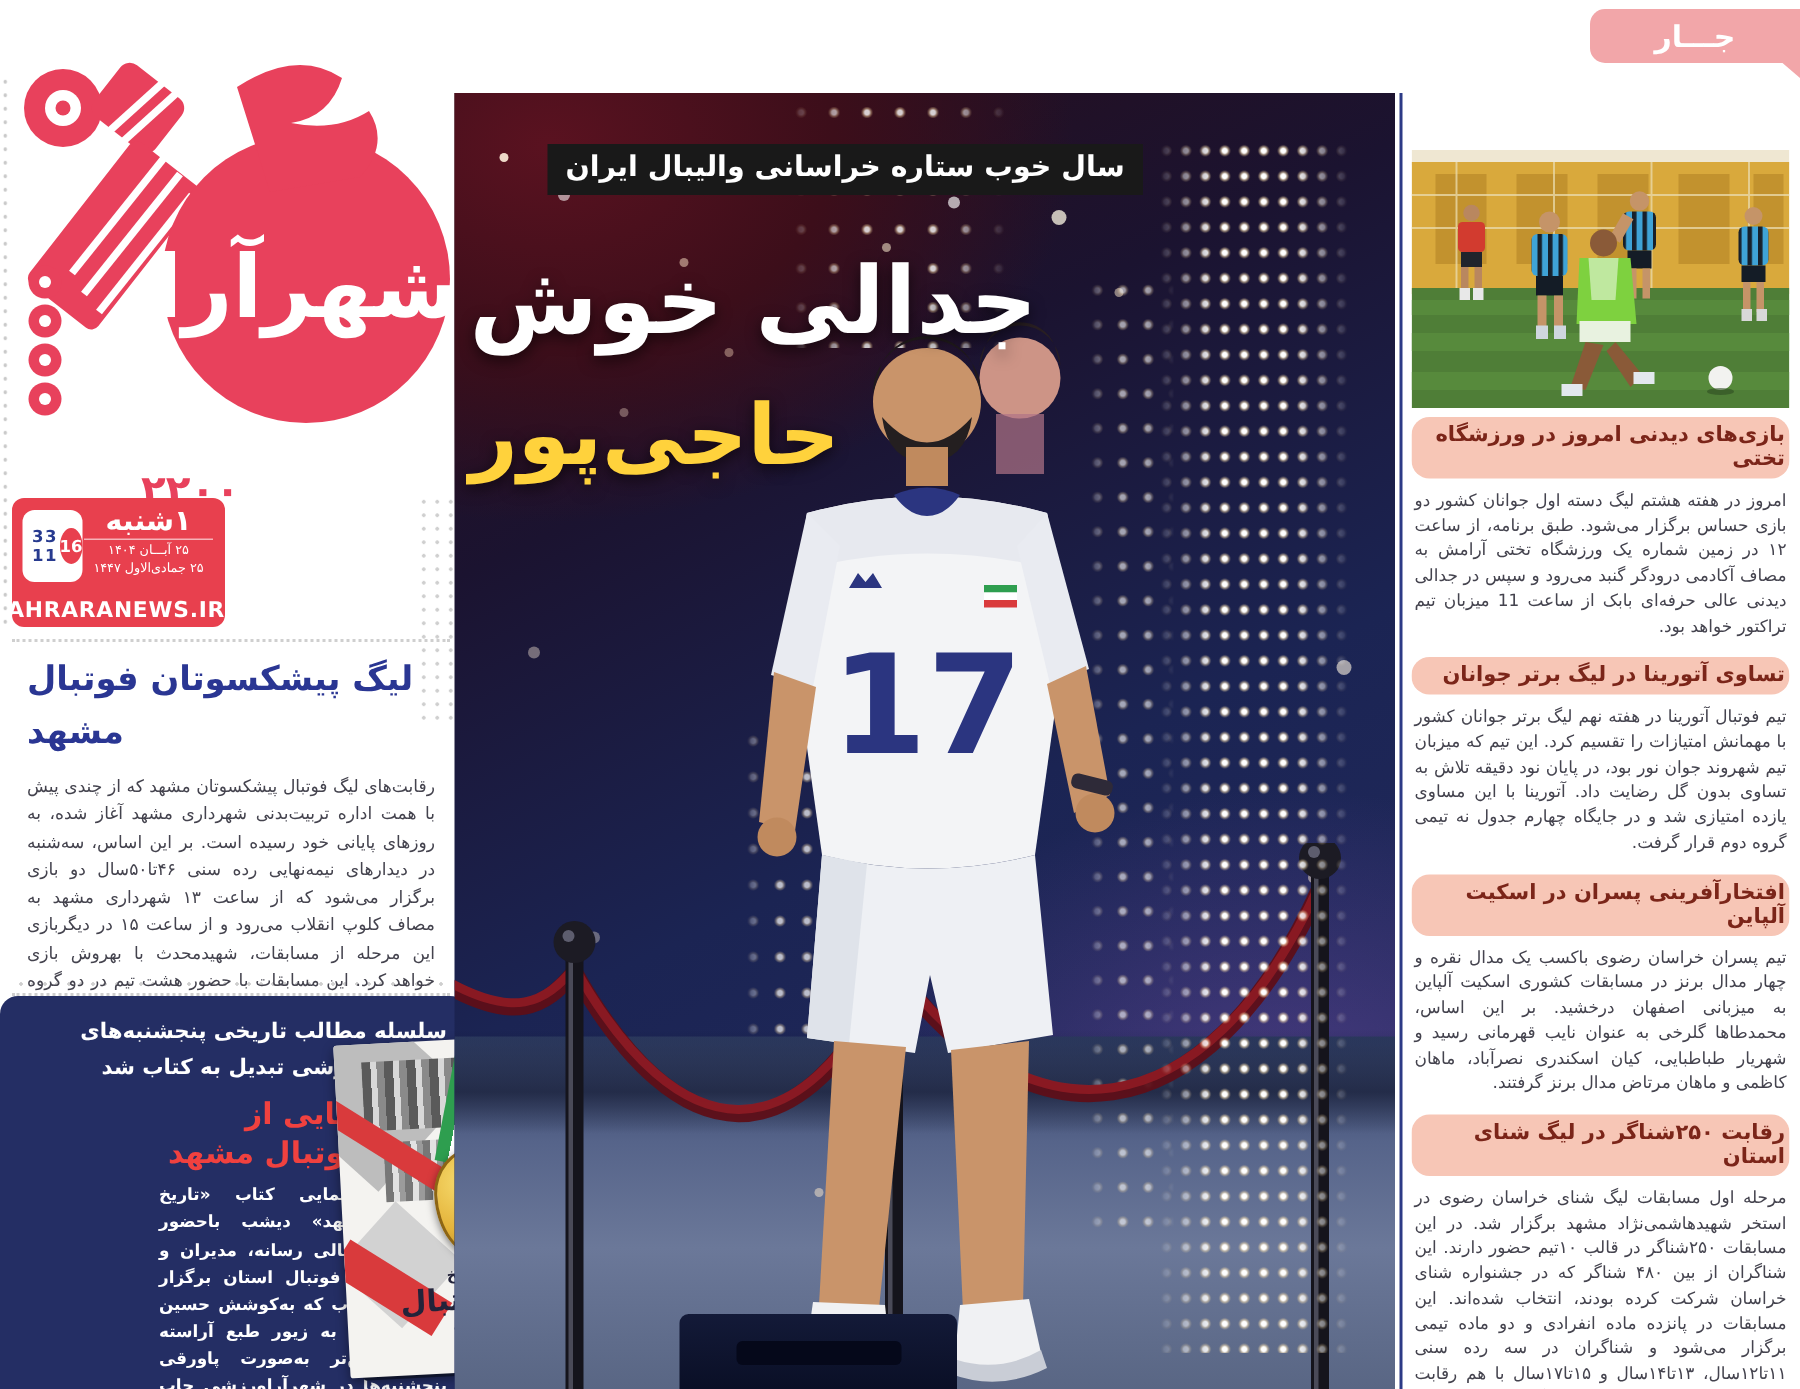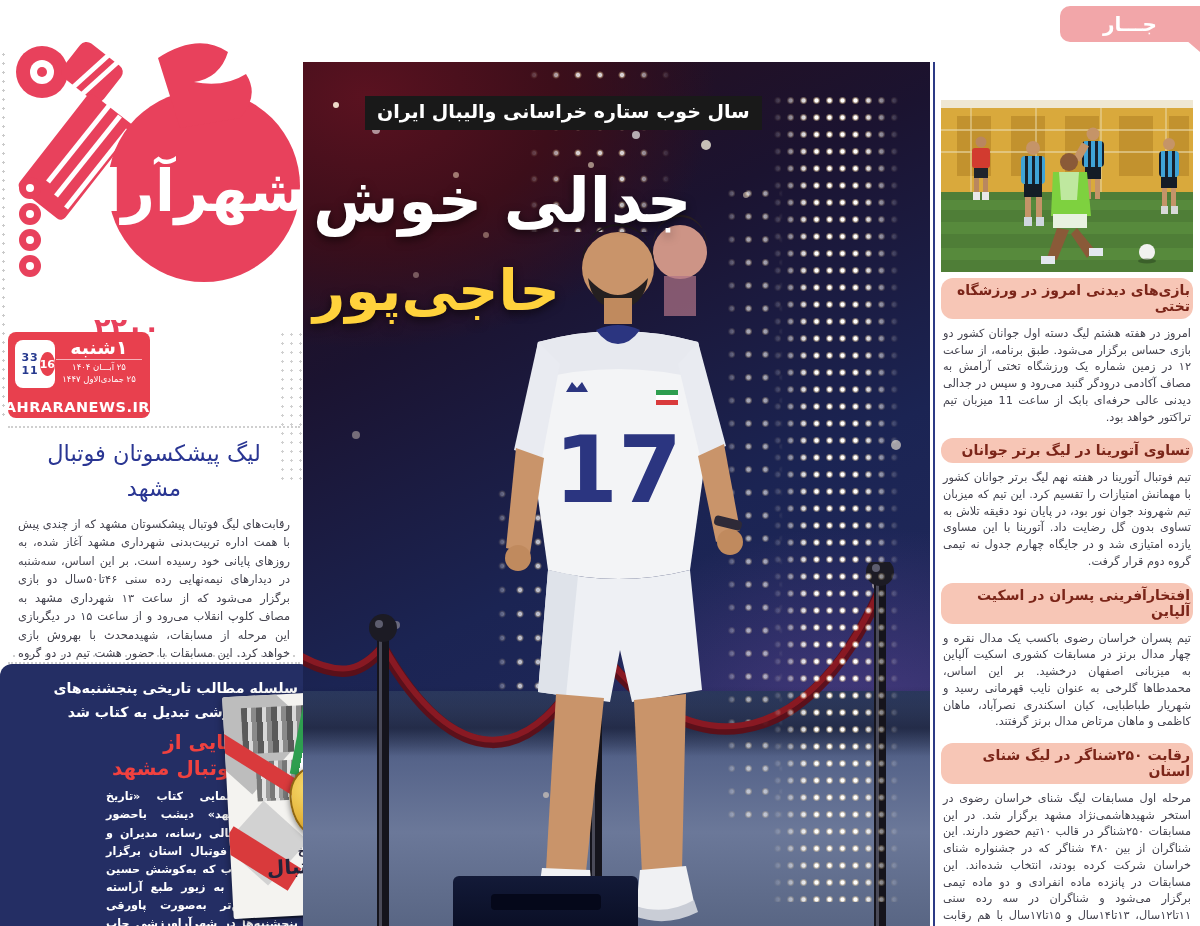--- a/index.html
+++ b/index.html
@@ -33,21 +33,21 @@
 
   
   .dots-v { position:absolute; background-image:radial-gradient(circle, #c9c9c9 1px, transparent 1.4px);
             background-size:7px 9px; }
   .dots-grid { position:absolute; background-image:radial-gradient(circle, #cfcfcf 1px, transparent 1.4px);
                background-size:9px 9px; }
 
   
   .art1 { position:absolute; left:8px; top:426px; width:292px; height:238px; padding:8px 10px 6px;
           border-top:2px dotted #cfcfcf; border-bottom:2px dotted #cfcfcf; }
-  .art1-title { color:#2a3693; font-size:22.5px; font-weight:normal; line-height:1.55; text-align:center; }
+  .art1-title { color:#2a3693; font-size:22.5px; font-weight:bold; line-height:1.55; text-align:left; }
   .art1-body { margin-top:9px; color:#44434e; font-size:11.4px; line-height:1.62; text-align:justify; text-align-last:right; }
 
   
   .navybox { position:absolute; left:0; top:664px; width:312px; height:262px; background:#242e64;
              border-radius:12px 12px 0 0; color:#fff; padding:12px 14px 10px; overflow:hidden; }
   .nb-intro { font-size:14.2px; font-weight:bold; line-height:1.7; text-align:right; }
   .nb-red { color:#f0413f; font-weight:bold; text-align:right; padding-left:96px; }
   .nb-red1 { font-size:20px; margin-top:6px; text-align:center; padding-left:120px;}
   .nb-red2 { font-size:20px; margin-top:2px; }
   .nb-body { margin-top:8px; font-size:11.2px; font-weight:bold; line-height:1.62; text-align:justify;

